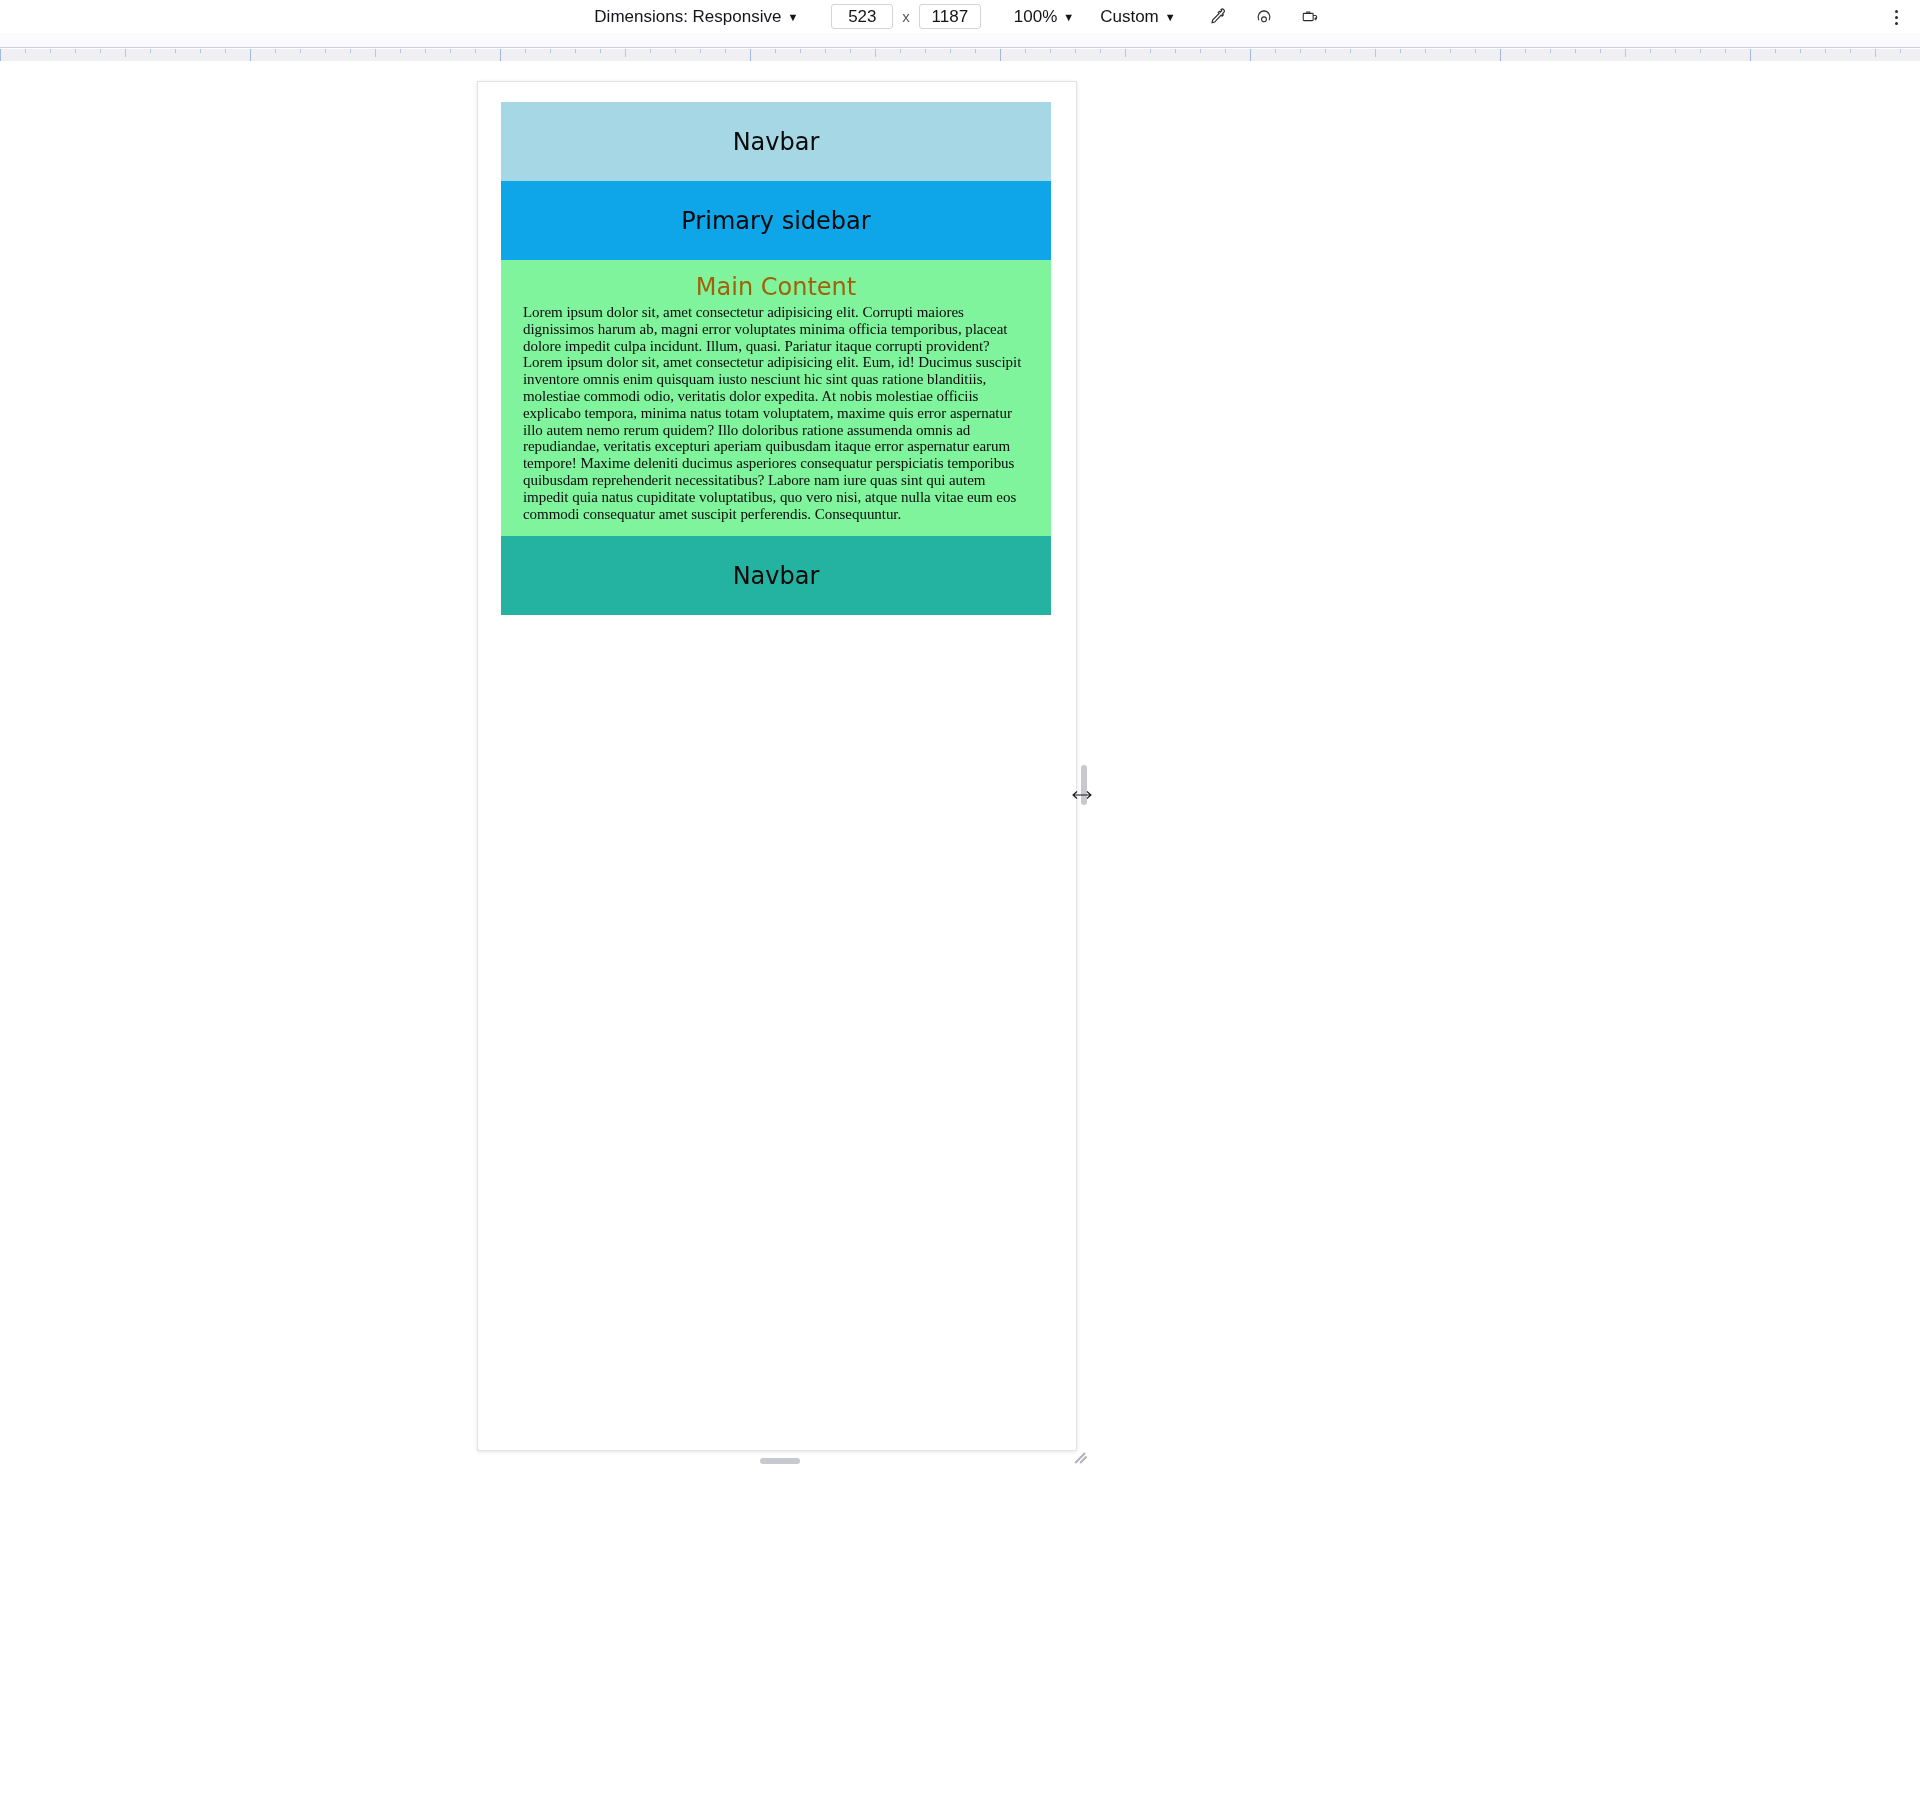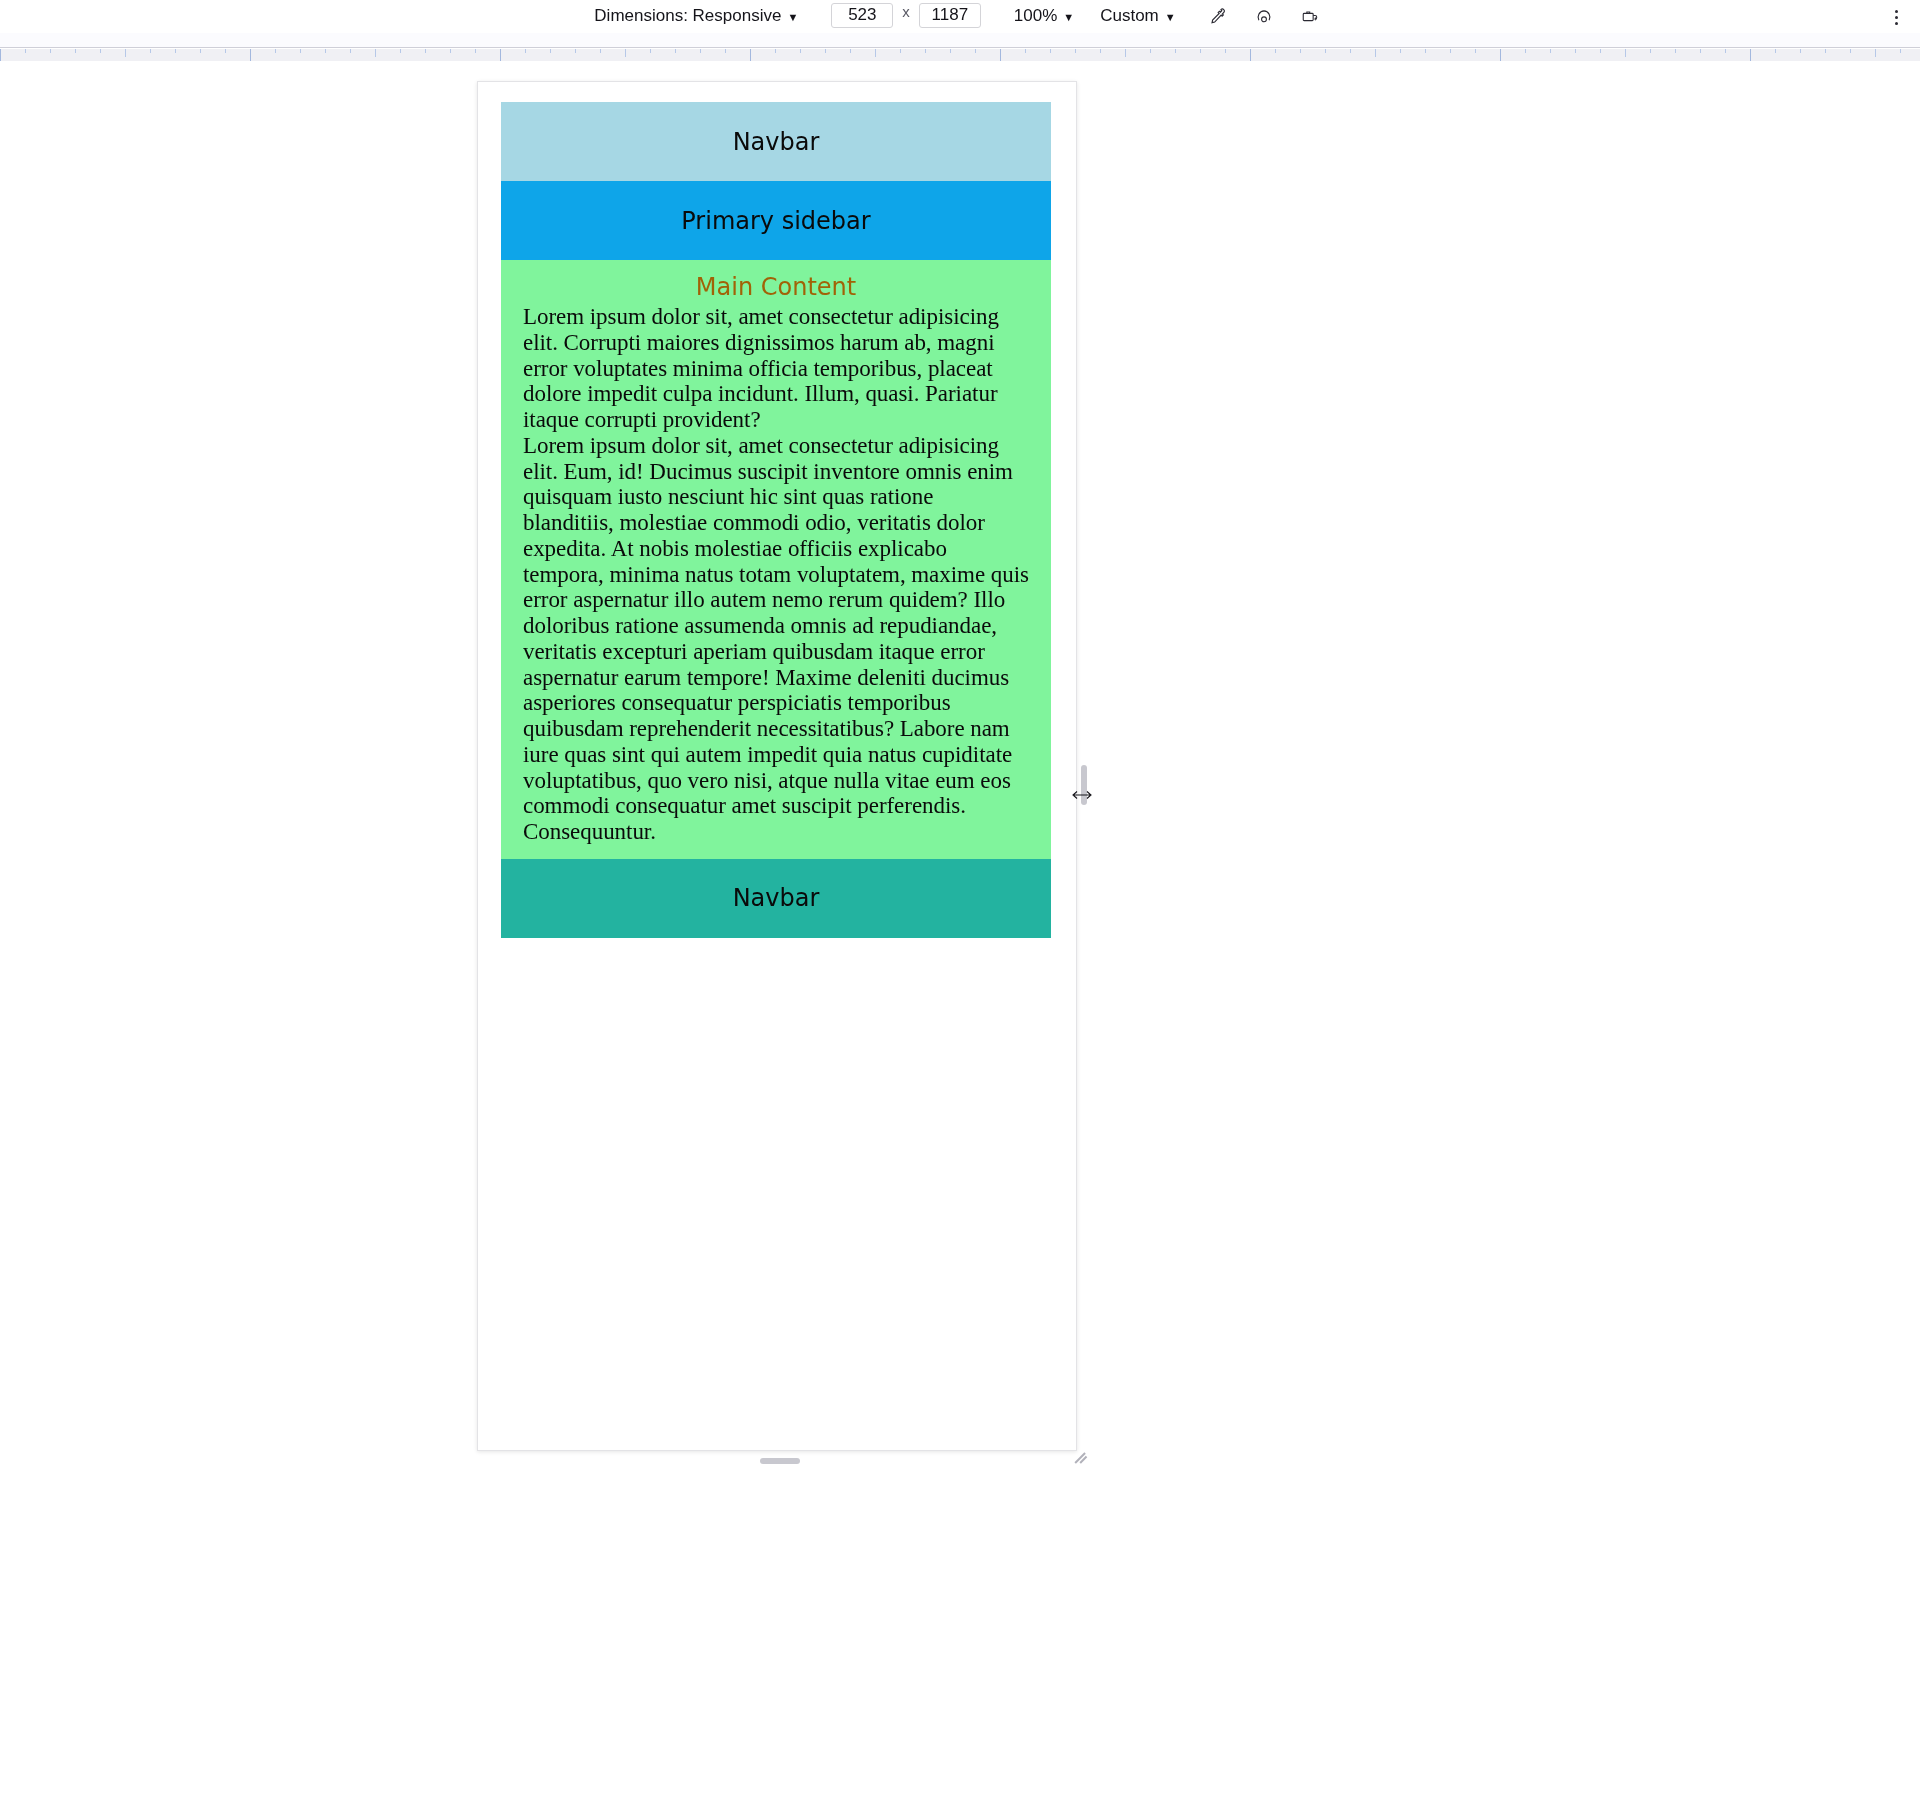--- a/index.html
+++ b/index.html
@@ -13,21 +13,21 @@
 
   
   #rdm-toolbar {
     position: absolute; left: 0; top: 0;
     width: 1920px; height: 33px;
     background: #ffffff;
     display: flex; align-items: center; justify-content: center;
     font-size: 17px; color: #0c0c0d;
   }
   #toolbar-inner {
-    display: flex; align-items: flex-start; gap: 0px;
+    display: flex; align-items: center; gap: 0px;
   }
   .tb-item {
     display: flex; align-items: center;
     height: 27px; padding: 0 7px;
     white-space: nowrap;
     color: #15141a;
     font-size: 17px;
   }
   .tb-caret {
     margin-left: 6px;
@@ -144,21 +144,21 @@
     font-family: "DejaVu Sans", sans-serif;
     font-size: 24px;
     font-weight: 400;
     color: #a16207;
     text-align: center;
     line-height: 1.25;
   }
   .band-main p {
     margin: 0;
     font-family: "Liberation Serif", serif;
-    font-size: 23px;
+    font-size: 15px;
     line-height: 1.12;
     color: #0a0a0a;
     text-align: left;
     letter-spacing: -0.05px;
   }
 
   
   #resize-right {
     position: absolute;
     left: 604px; top: 684px;

